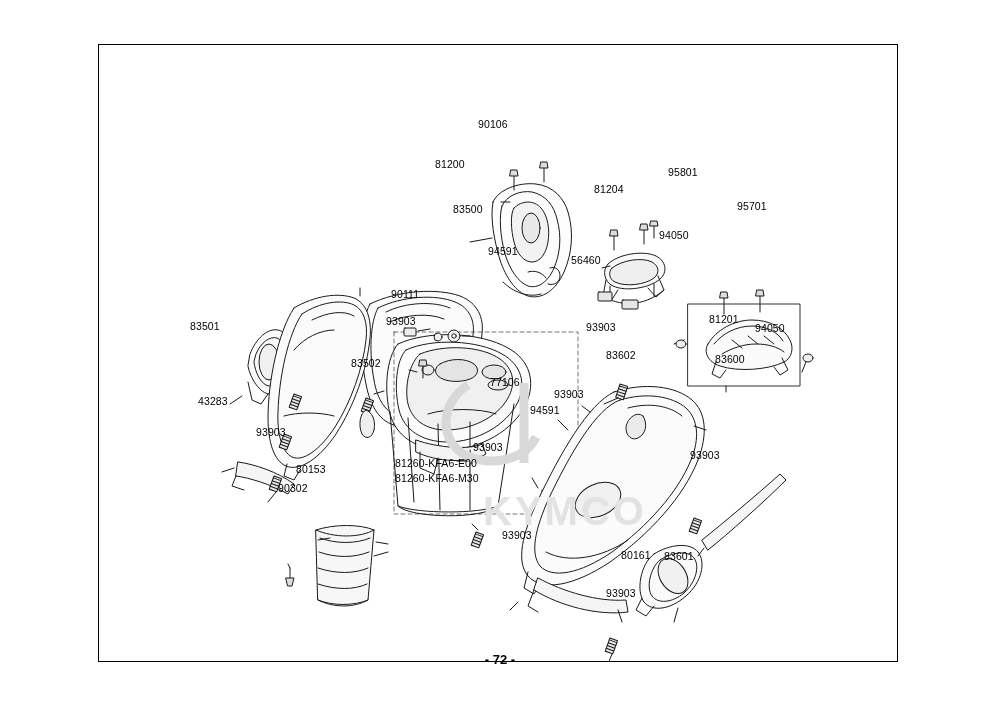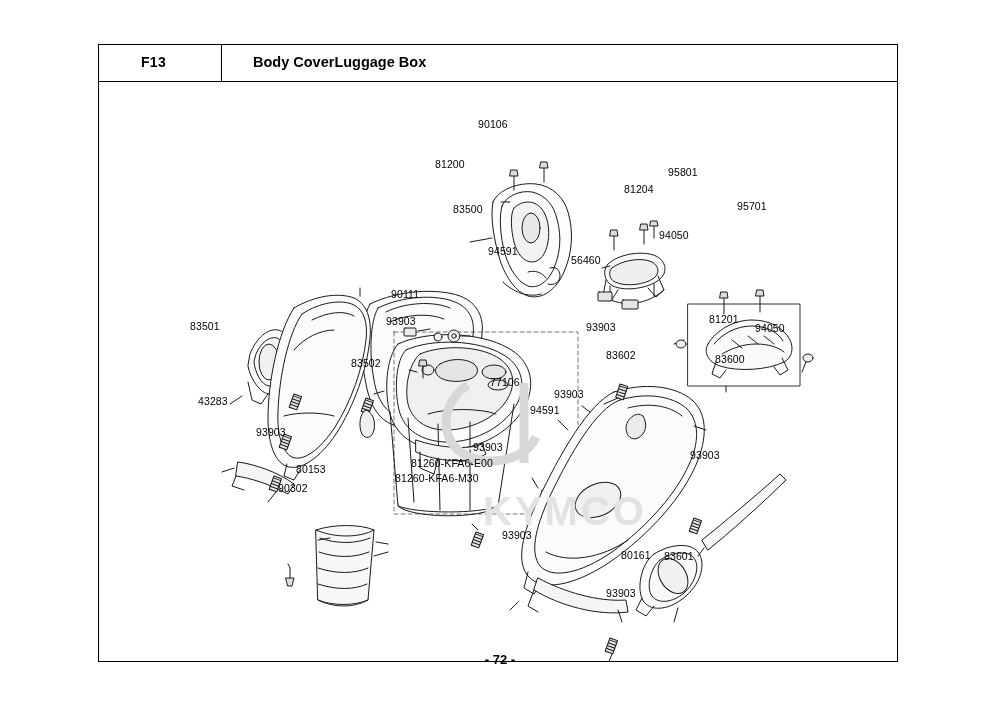--- a/index.html
+++ b/index.html
@@ -80,25 +80,20 @@
     pointer-events: none;
   }
 </style>
 </head>
 <body>
 
 <div id="page">
 
   <div id="frame"></div>
 
-  <div id="title-bar">
-    <div id="code-cell"></div>
-    <div id="code-text">F13</div>
-    <div id="title-text">Body CoverLuggage Box</div>
-  </div>
 
   <div id="canvas">
     <svg width="800" height="580" viewBox="0 0 800 580" xmlns="http://www.w3.org/2000/svg">
       <g fill="none" stroke="#1a1a1a" stroke-width="1" stroke-linecap="round" stroke-linejoin="round">
 
         <path d="M395,120 C400,108 420,100 438,102 C455,104 466,116 470,130
                  C476,150 474,172 466,190 C458,208 444,218 430,214
                  C418,210 408,196 402,178 C396,158 392,136 395,120 Z" fill="#fdfdfd"></path>
         <path d="M404,124 C408,114 422,108 434,110 C448,113 456,124 459,137
                  C464,155 462,172 456,186 C450,200 440,207 430,204
@@ -358,21 +353,21 @@
         </g>
         <text x="55" y="158" font-family="Liberation Sans, sans-serif" font-size="40" font-weight="bold" fill="#e2e2e2" letter-spacing="3">KYMCO</text>
       </svg>
     </div>
   </div>
 
   <div id="labels">
     <span class="lbl" style="left:478px;top:118px;">90106</span>
     <span class="lbl" style="left:435px;top:158px;">81200</span>
     <span class="lbl" style="left:668px;top:138px;margin-top:28px;">95801</span>
-    <span class="lbl" style="left:594px;top:183px;margin-left:30px;">81204</span>
+    <span class="lbl" style="left:594px;top:183px;">81204</span>
     <span class="lbl" style="left:737px;top:200px;">95701</span>
     <span class="lbl" style="left:453px;top:203px;">83500</span>
     <span class="lbl" style="left:488px;top:245px;">94591</span>
     <span class="lbl" style="left:571px;top:254px;">56460</span>
     <span class="lbl" style="left:659px;top:229px;">94050</span>
     <span class="lbl" style="left:391px;top:288px;">90111</span>
     <span class="lbl" style="left:386px;top:315px;">93903</span>
     <span class="lbl" style="left:190px;top:320px;">83501</span>
     <span class="lbl" style="left:351px;top:357px;">83502</span>
     <span class="lbl" style="left:709px;top:313px;">81201</span>
@@ -380,21 +375,21 @@
     <span class="lbl" style="left:586px;top:321px;">93903</span>
     <span class="lbl" style="left:715px;top:353px;">83600</span>
     <span class="lbl" style="left:582px;top:349px;margin-left:24px;">83602</span>
     <span class="lbl" style="left:490px;top:376px;">77106</span>
     <span class="lbl" style="left:554px;top:388px;">93903</span>
     <span class="lbl" style="left:198px;top:395px;">43283</span>
     <span class="lbl" style="left:530px;top:404px;">94591</span>
     <span class="lbl" style="left:256px;top:426px;">93903</span>
     <span class="lbl" style="left:473px;top:441px;">93903</span>
     <span class="lbl" style="left:296px;top:463px;">80153</span>
-    <span class="lbl" style="left:395px;top:457px;padding-left:16px;">81260-KFA6-E00</span>
+    <span class="lbl" style="left:395px;top:457px;">81260-KFA6-E00</span>
     <span class="lbl" style="left:395px;top:472px;text-align:right;">81260-KFA6-M30</span>
     <span class="lbl" style="left:278px;top:482px;">90302</span>
     <span class="lbl" style="left:690px;top:449px;">93903</span>
     <span class="lbl" style="left:502px;top:529px;">93903</span>
     <span class="lbl" style="left:621px;top:549px;">80161</span>
     <span class="lbl" style="left:664px;top:550px;">83601</span>
     <span class="lbl" style="left:606px;top:587px;">93903</span>
   </div>
 
   <div id="page-number">- 72 -</div>

